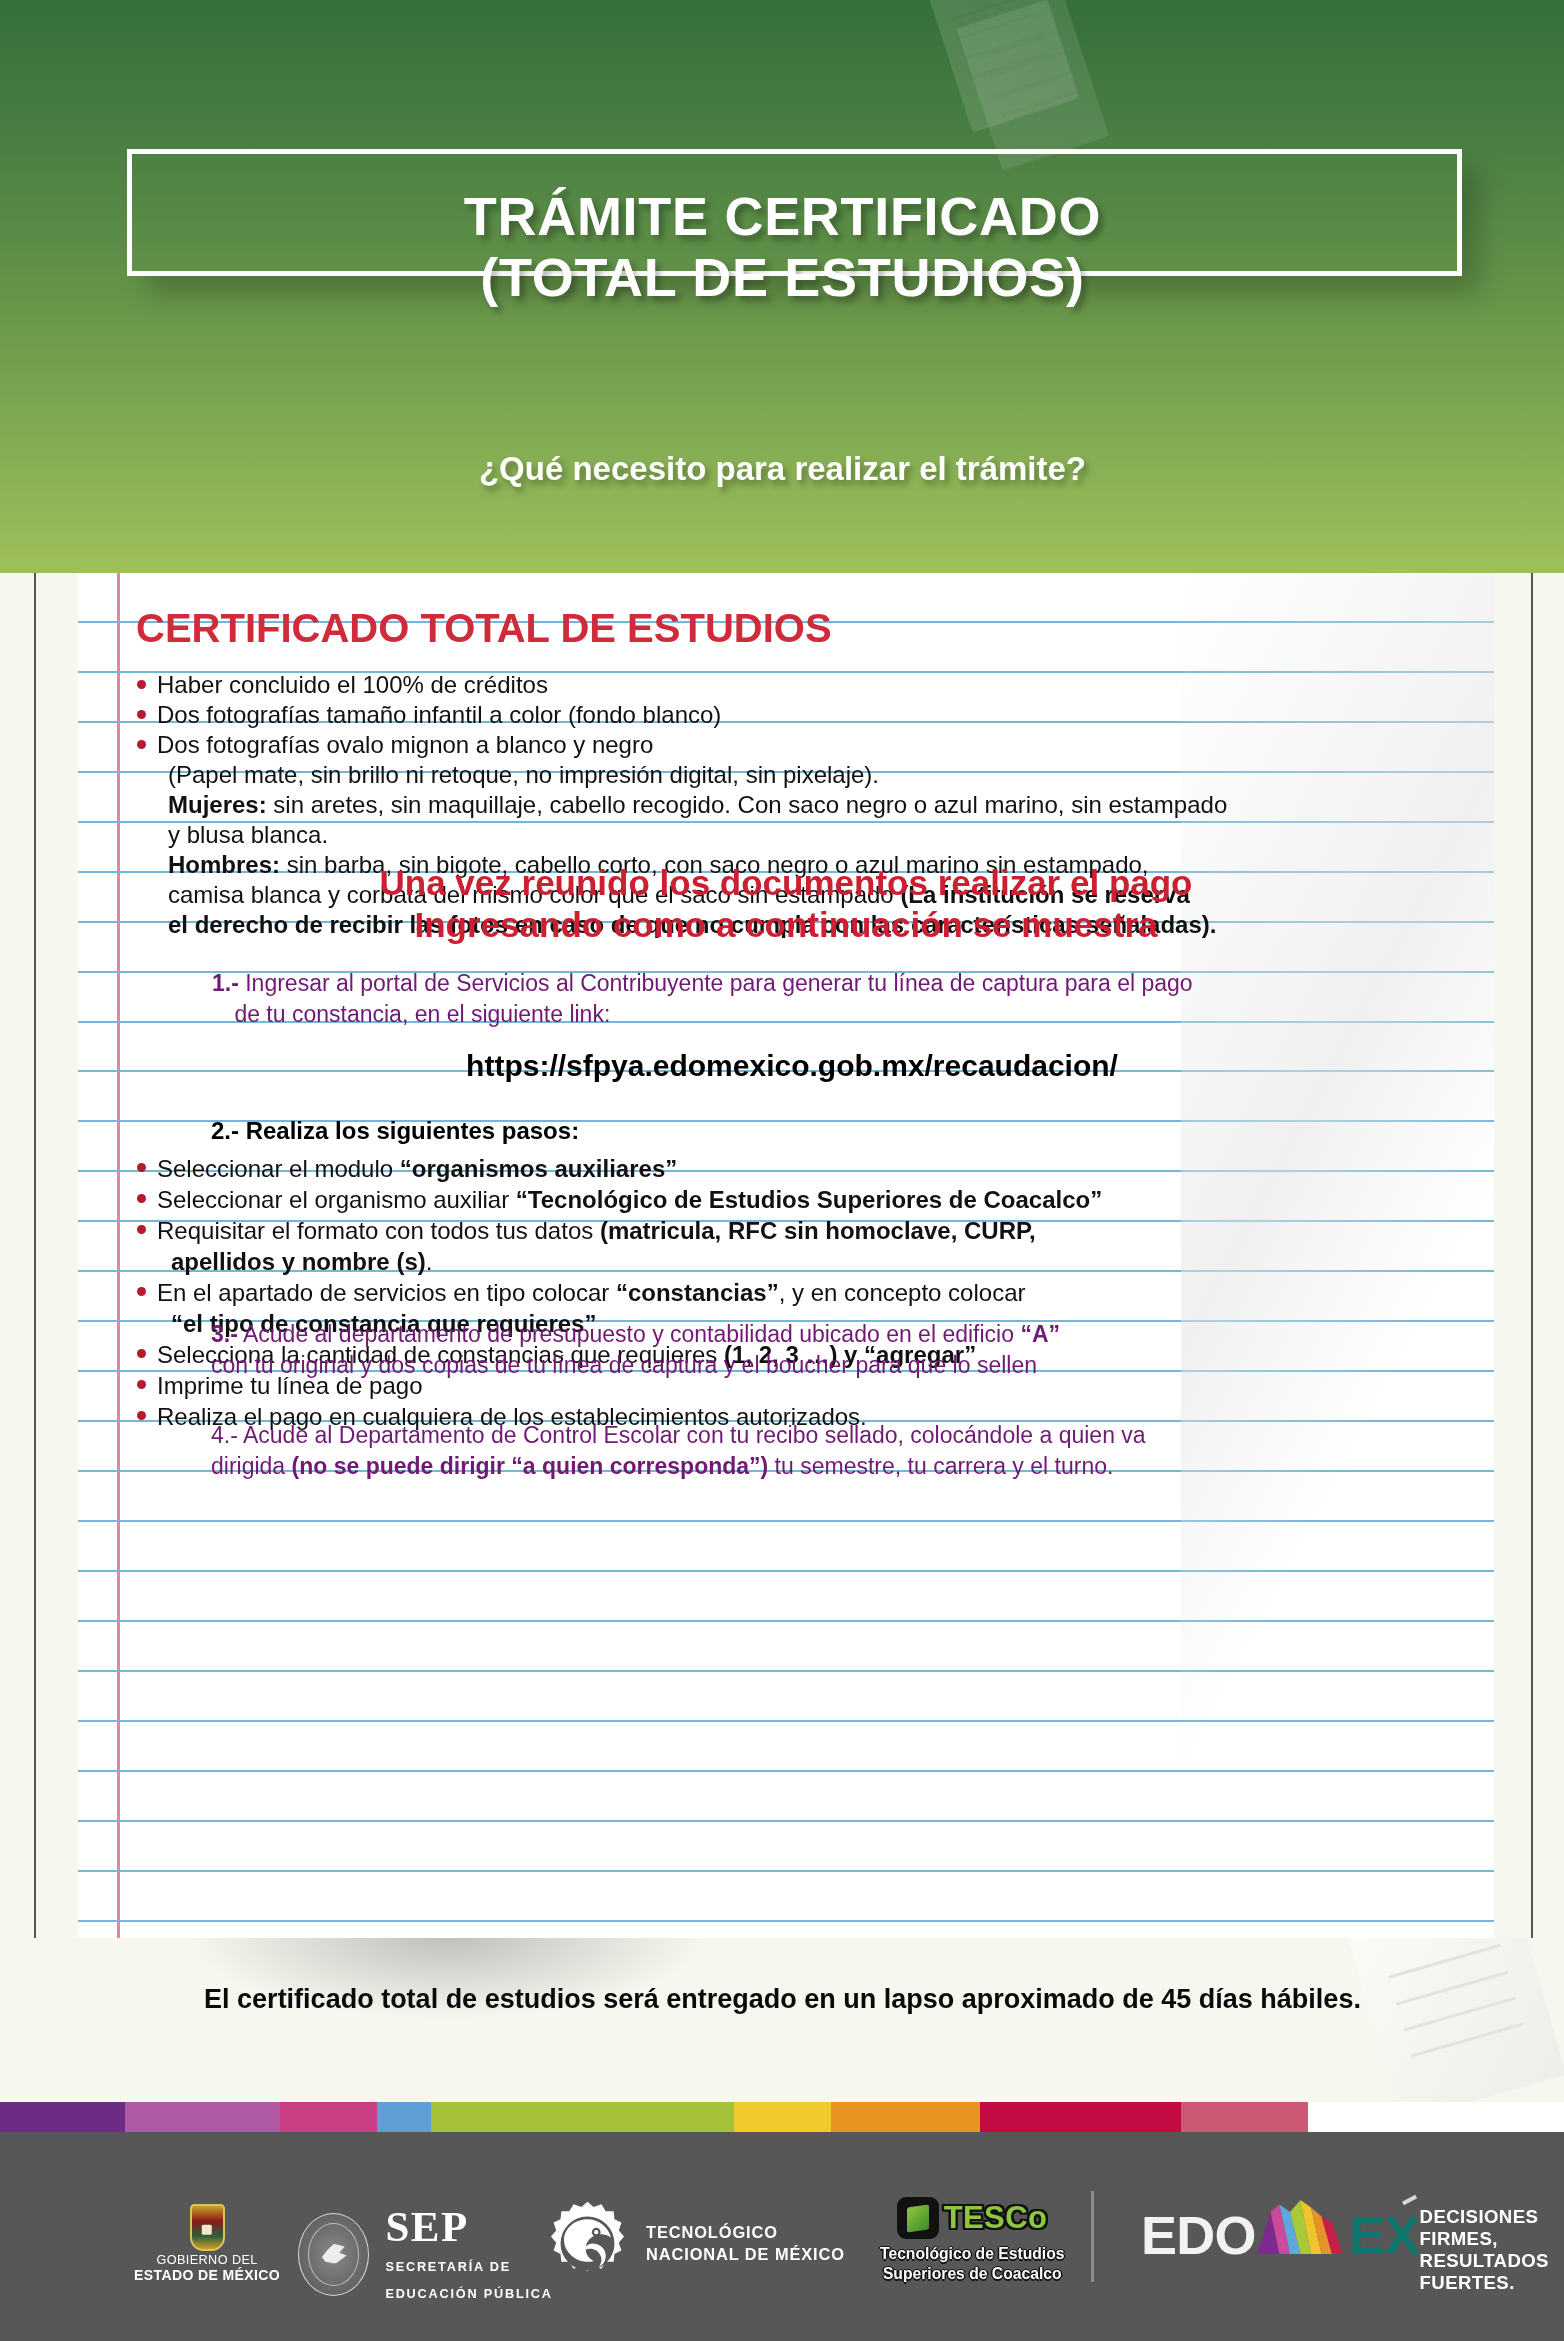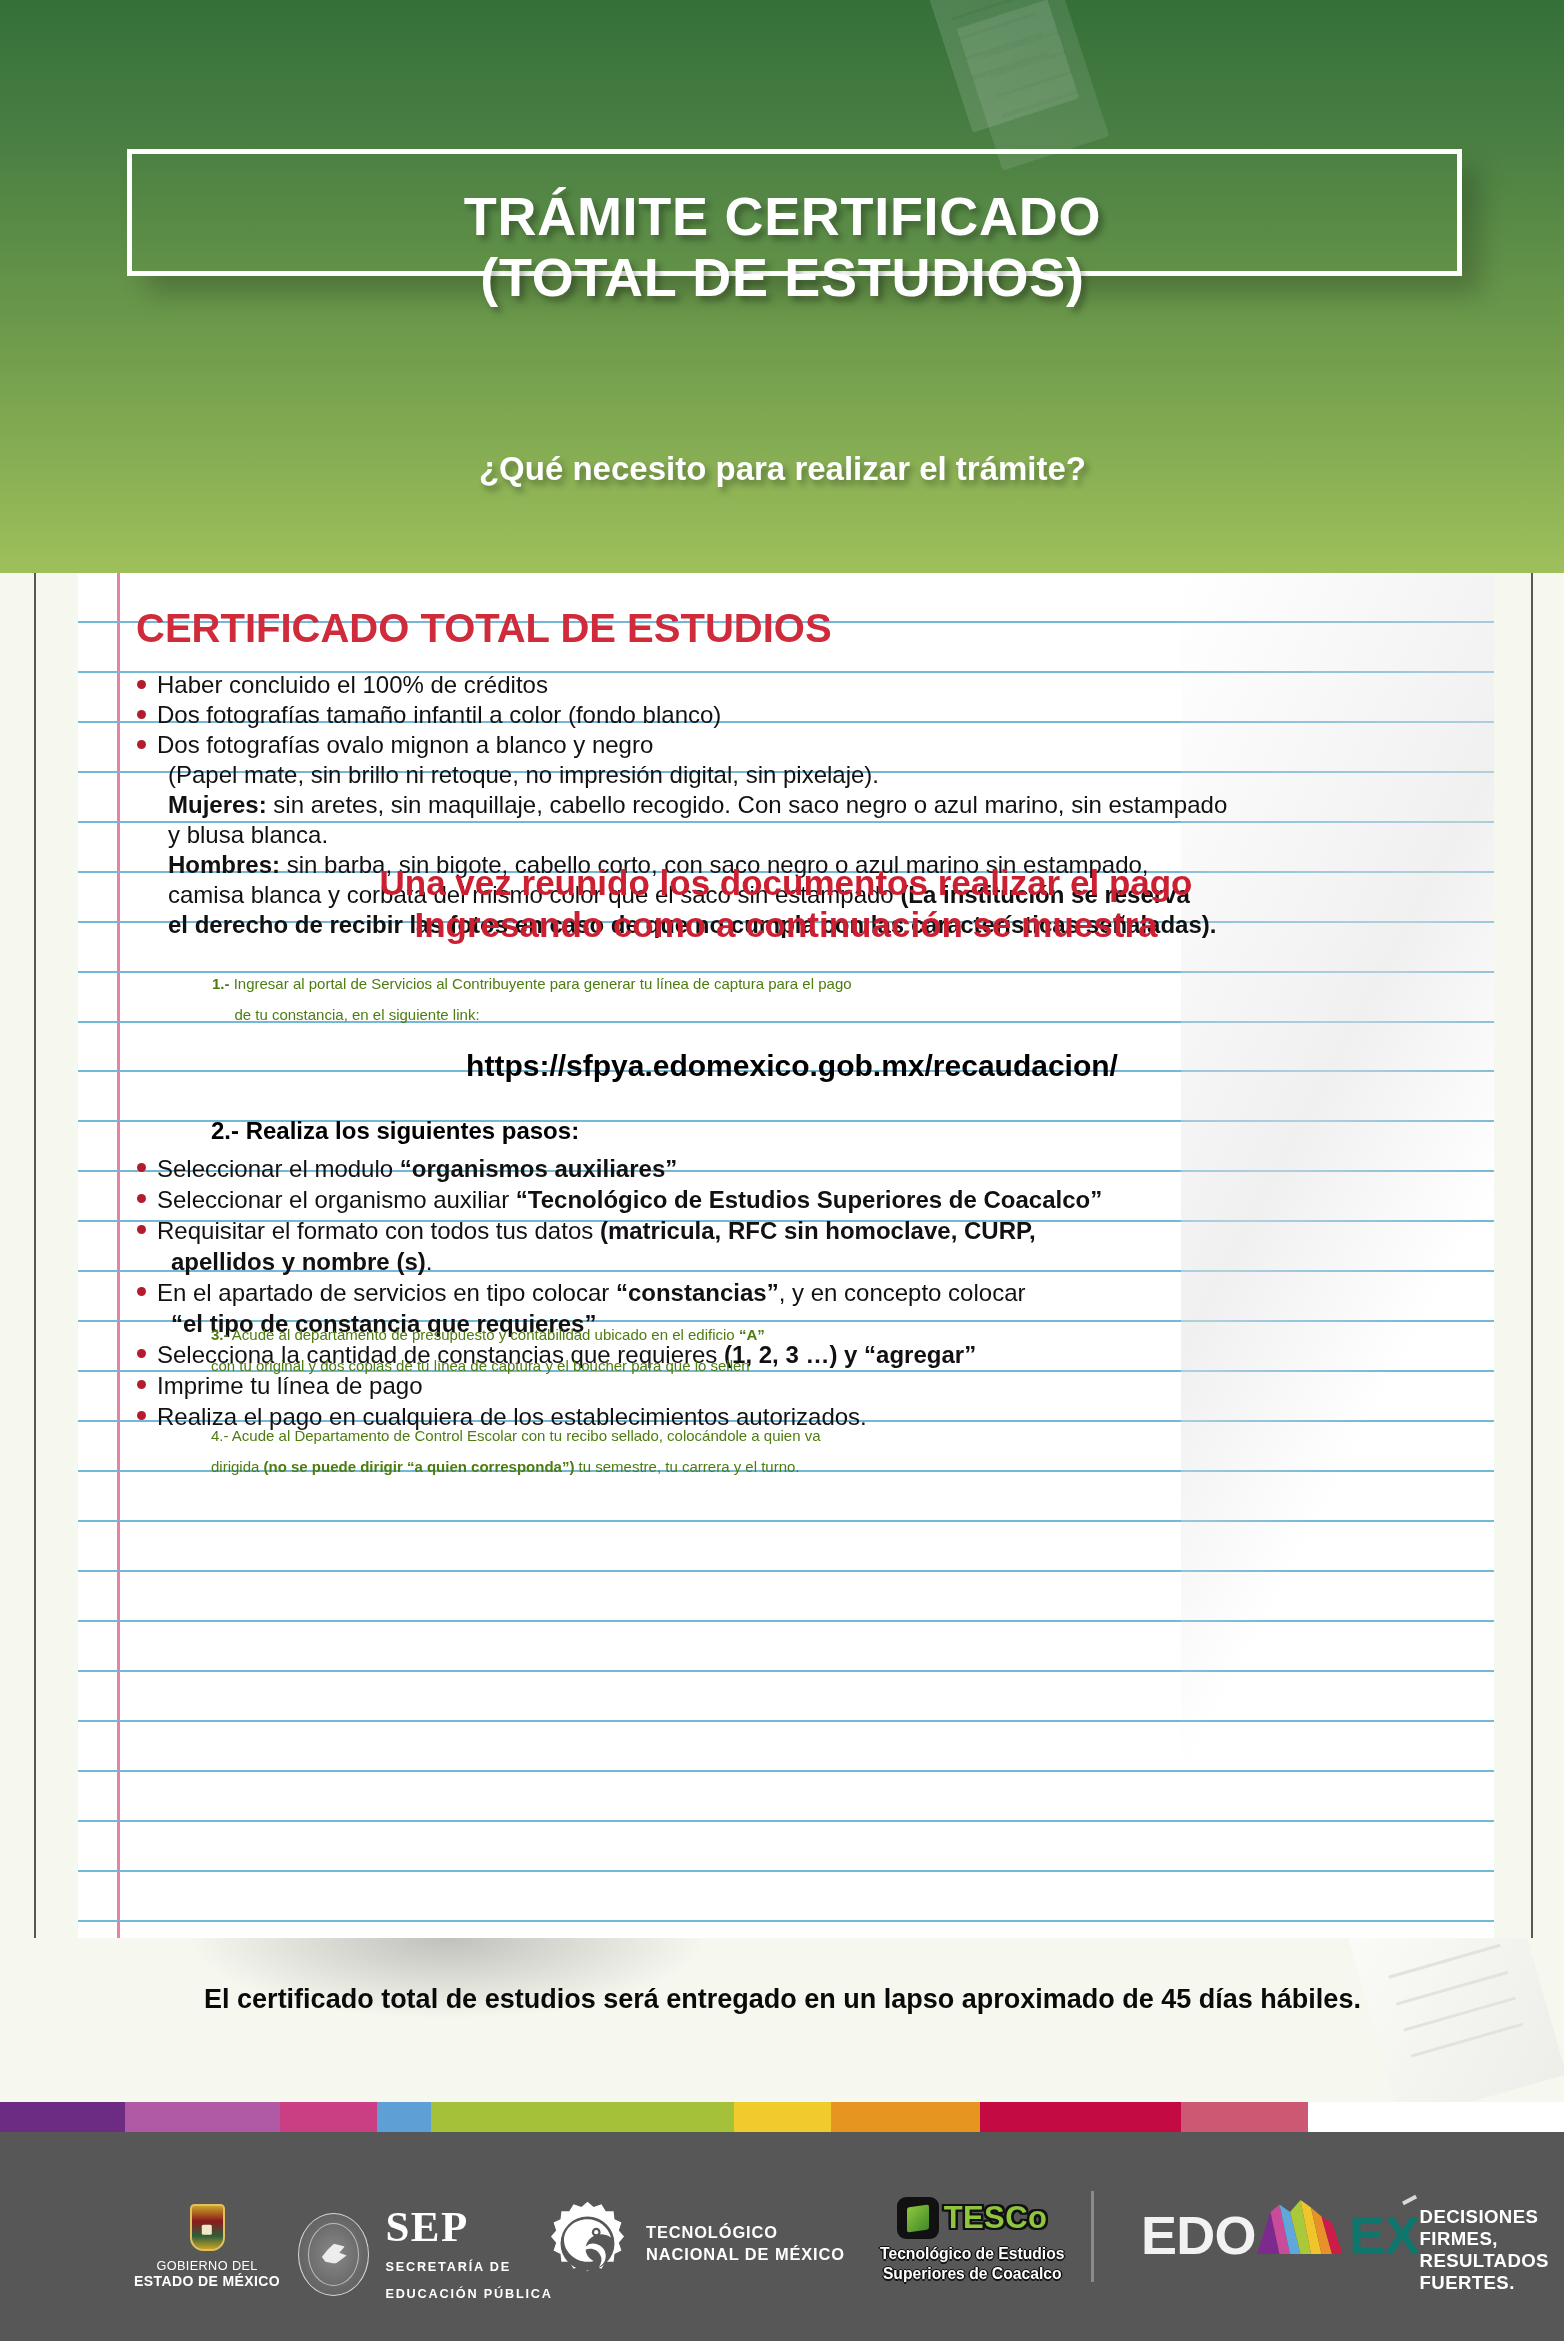--- a/index.html
+++ b/index.html
@@ -125,23 +125,23 @@
     position:absolute;left:0;right:0;top:289px;
     text-align:center;
     color:#cc2032;
     font-weight:bold;
     font-size:35px;
     line-height:42px;
   }
 
   .step{
     position:absolute;
-    font-size:15px;
+    font-size:23px;
     line-height:31px;
-    color:#4d7c0f;
+    color:#701a75;
   }
   .step1{left:134px;top:395px;width:1268px;}
   .url{
     position:absolute;left:0;right:0;top:476px;
     text-align:center;
     font-weight:bold;
     font-size:30px;
     color:#000;
     margin-left:12px;
   }
@@ -208,21 +208,21 @@
     width:31px;height:43px;
     background:linear-gradient(180deg,#c9a227 0%,#8b1a1a 35%,#2f5e3a 70%,#c9a227 100%);
     border:2.2px solid #e0c060;
     border-radius:4.5px 4.5px 13.4px 13.4px;
     position:relative;
   }
   .gem-shield::after{
     content:"";position:absolute;left:50%;top:55%;transform:translate(-50%,-50%);
     width:10.4px;height:10.4px;background:#f2e7c8;border-radius:1.5px;
   }
-  .lg-gem .t1{color:#fff;font-size:12.7px;margin-top:8px;letter-spacing:0.4px;}
+  .lg-gem .t1{color:#fff;font-size:12.7px;margin-top:2px;letter-spacing:0.4px;}
   .lg-gem .t2{color:#fff;font-size:14px;font-weight:bold;letter-spacing:0.4px;}
 
   
   .lg-sep{left:298px;top:2206px;}
   .sep-seal{
     width:69px;height:81px;border-radius:50%;
     border:1.5px solid rgba(255,255,255,.75);
     background:radial-gradient(ellipse at center,rgba(255,255,255,.30) 0%,rgba(255,255,255,.10) 60%,rgba(255,255,255,.03) 100%);
     position:relative;flex:none;
   }

